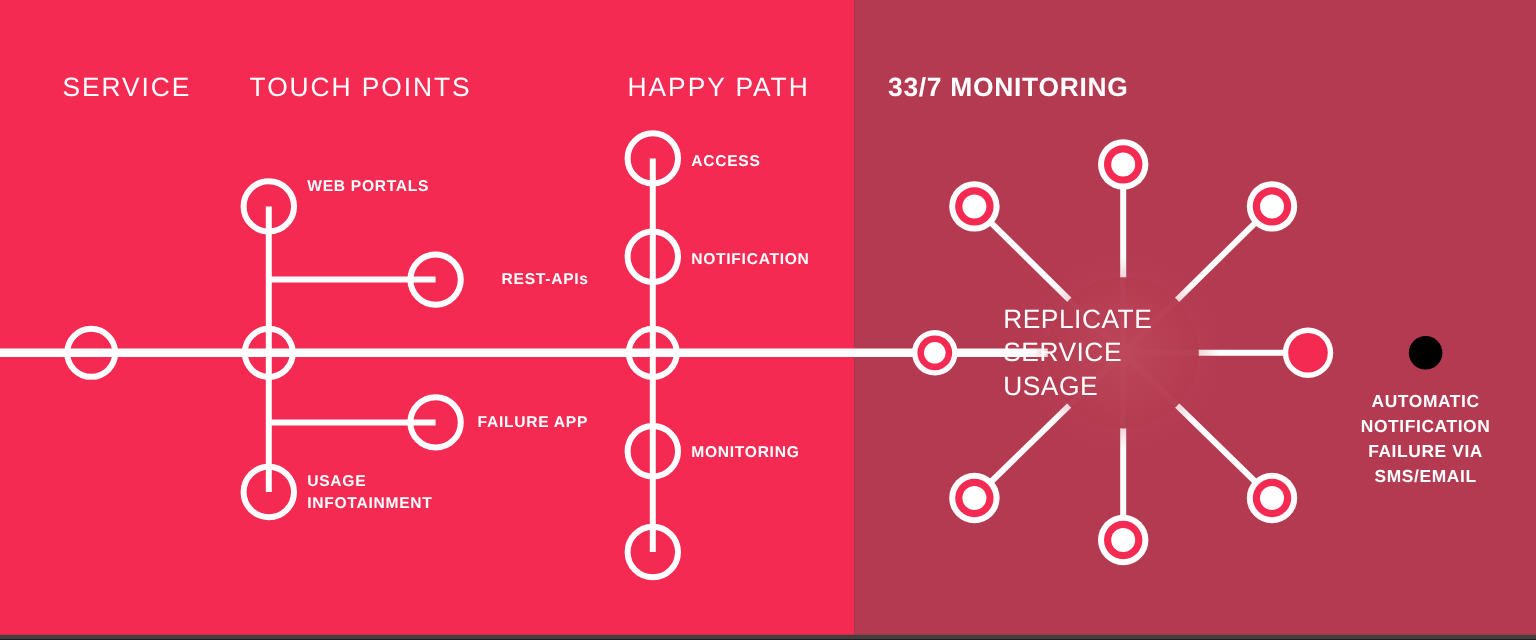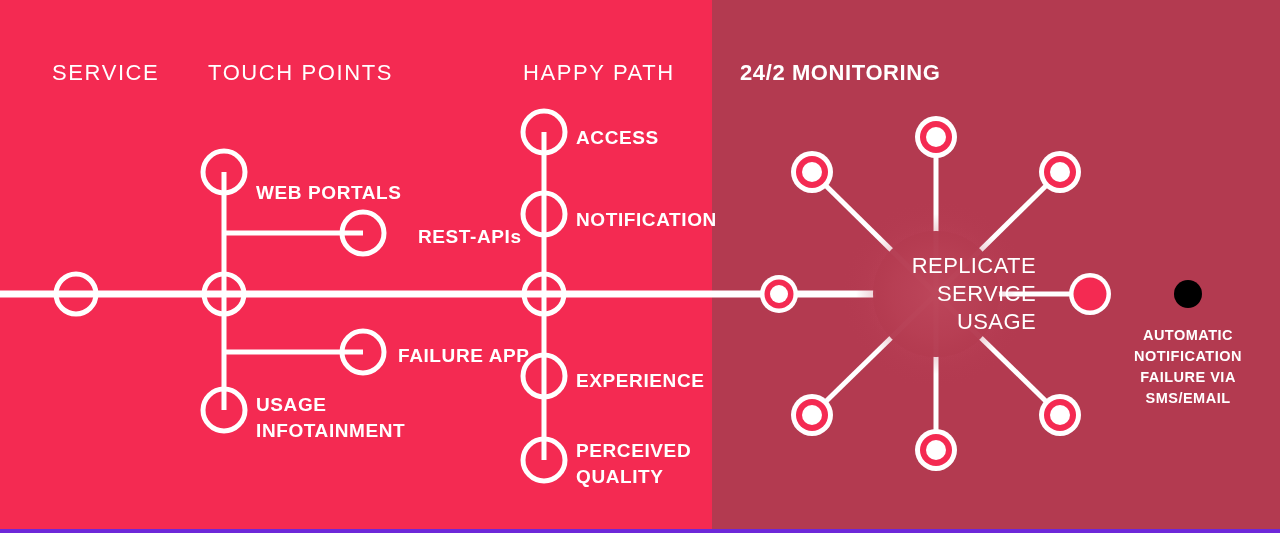--- a/index.html
+++ b/index.html
@@ -9,21 +9,21 @@
     background: #000000;
   }
   body {
     font-family: "Liberation Sans", sans-serif;
   }
   #stage {
     position: relative;
     width: 1280px;
     height: 533px;
     overflow: hidden;
-    background: #6d28d9;
+    background: #404040;
   }
   .panel {
     position: absolute;
     top: 0;
     height: 529px;
   }
   #panel-left {
     left: 0;
     width: 712px;
     background: #F42A52;
@@ -48,34 +48,34 @@
     font-weight: 400;
     white-space: nowrap;
   }
   .col-header.bold {
     font-weight: 700;
     letter-spacing: 0.6px;
   }
   .node-label {
     position: absolute;
     color: #FFFFFF;
-    font-size: 19px;
+    font-size: 13px;
     font-weight: 700;
     letter-spacing: 0.6px;
     line-height: 1.38;
     white-space: pre-line;
   }
   .hub-label {
     position: absolute;
     color: #FFFFFF;
     font-size: 22px;
     font-weight: 400;
     letter-spacing: 0.4px;
     line-height: 1.28;
-    text-align: right;
+    text-align: left;
     white-space: pre-line;
   }
   .alert-label {
     position: absolute;
     color: #FFFFFF;
     font-size: 14.5px;
     font-weight: 700;
     letter-spacing: 0.5px;
     line-height: 1.45;
     text-align: center;
@@ -175,33 +175,31 @@
       <circle cx="1090" cy="294" r="21" fill="#FFFFFF"></circle>
       <circle cx="1090" cy="294" r="16.5" fill="#F42A52"></circle>
     </g>
 
     <circle cx="1188" cy="294" r="14" fill="#000000"></circle>
   </svg>
 
   <div class="col-header" style="left:52px; top:60px;">SERVICE</div>
   <div class="col-header" style="left:208px; top:60px;">TOUCH POINTS</div>
   <div class="col-header" style="left:523px; top:60px;">HAPPY PATH</div>
-  <div class="col-header bold" style="left:740px; top:60px;">24/2 MONITORING</div>
-
-  <div class="node-label" style="left:256px; top:180px;">WEB PORTALS</div>
+  <div class="col-header bold" style="left:740px; top:60px;">33/7 MONITORING</div>
+
+  <div class="node-label" style="left:256px; top:146px;">WEB PORTALS</div>
   <div class="node-label" style="left:398px; top:224px;margin-left:20px;">REST-APIs</div>
   <div class="node-label" style="left:398px; top:343px;">FAILURE APP</div>
   <div class="node-label" style="left:256px; top:392px;">USAGE
 INFOTAINMENT</div>
 
   <div class="node-label" style="left:576px; top:125px;">ACCESS</div>
   <div class="node-label" style="left:576px; top:207px;">NOTIFICATION</div>
-  <div class="node-label" style="left:576px; top:368px;">EXPERIENCE</div>
-  <div class="node-label" style="left:576px; top:438px;">PERCEIVED
-QUALITY</div>
+  <div class="node-label" style="left:576px; top:368px;">MONITORING</div>
 
   <div class="hub-label" style="left:836px; top:252px; width:200px;">REPLICATE
 SERVICE
 USAGE</div>
 
   <div class="alert-label" style="left:1088px; top:325px; width:200px;">AUTOMATIC
 NOTIFICATION
 FAILURE VIA
 SMS/EMAIL</div>
 

